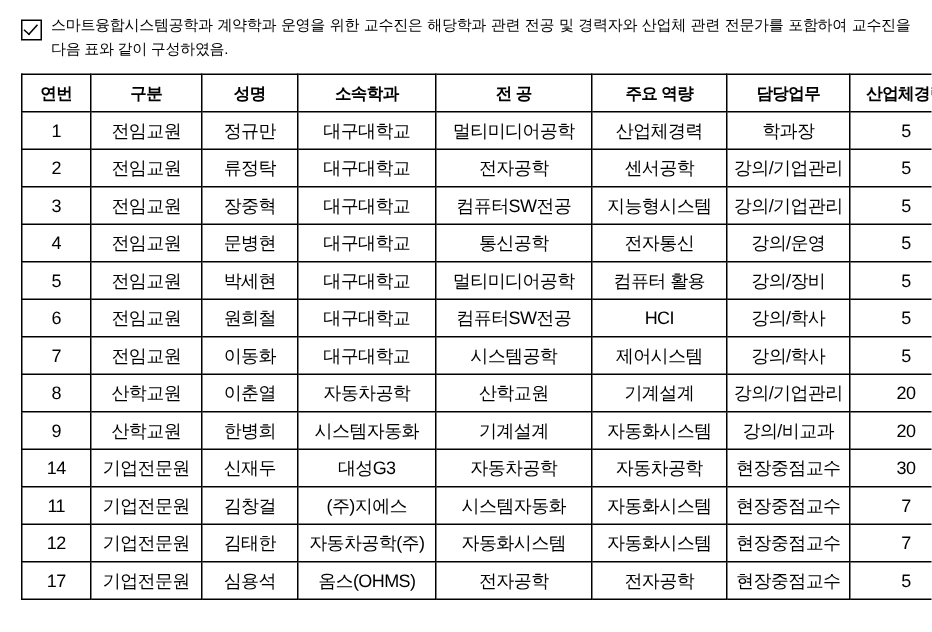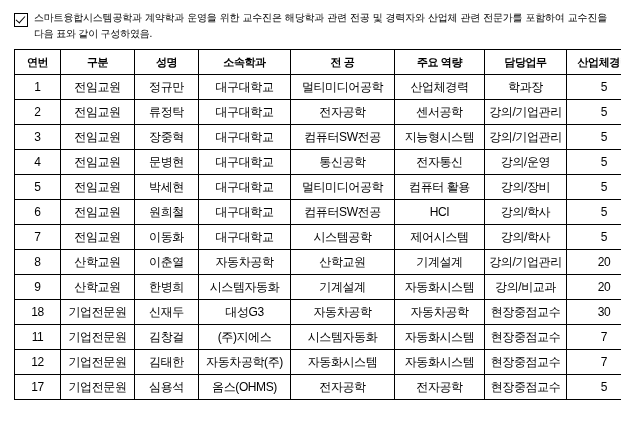--- a/index.html
+++ b/index.html
@@ -207,21 +207,21 @@
         <td>9</td>
         <td>산학교원</td>
         <td>한병희</td>
         <td>시스템자동화</td>
         <td>기계설계</td>
         <td>자동화시스템</td>
         <td>강의/비교과</td>
         <td>20</td>
       </tr>
       <tr>
-        <td>18</td>
+        <td>14</td>
         <td>기업전문원</td>
         <td>신재두</td>
         <td>대성G3</td>
         <td>자동차공학</td>
         <td>자동차공학</td>
         <td>현장중점교수</td>
         <td>30</td>
       </tr>
       <tr>
         <td>11</td>

